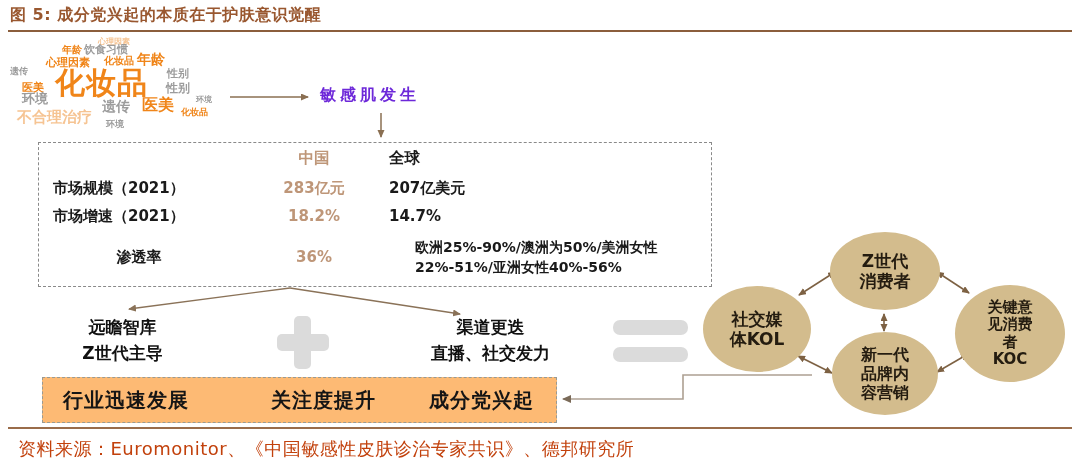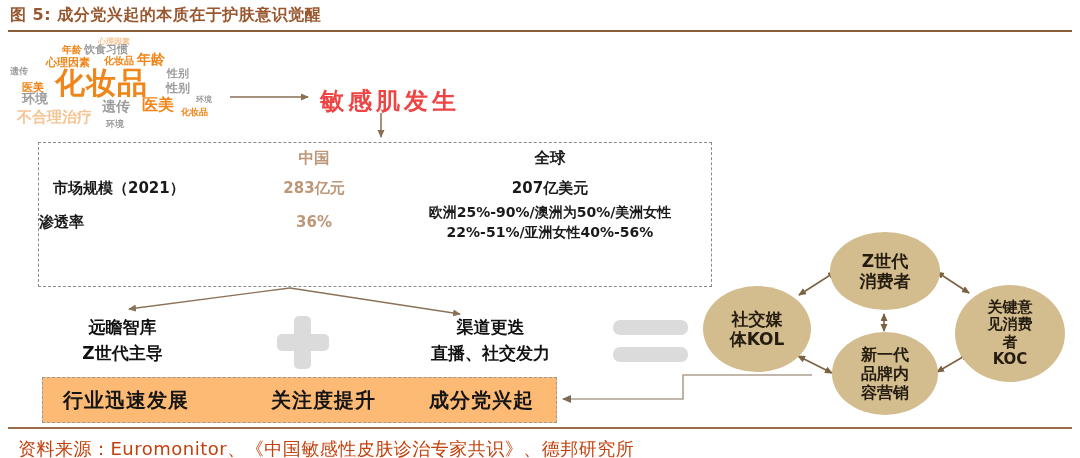--- a/index.html
+++ b/index.html
@@ -13,33 +13,33 @@
   .rule-bottom{position:absolute;left:8px;top:427px;width:1064px;height:2px;background:#9A6C4A;}
 
   
   .wordcloud{position:absolute;left:8px;top:38px;width:222px;height:112px;}
   .wc-word{position:absolute;white-space:nowrap;line-height:1;font-weight:600;}
   .wc-orange{color:#F08519;}
   .wc-gray{color:#9C9C9C;}
   .wc-peach{color:#F6C493;}
   .wc-bold{font-weight:800;letter-spacing:1px;}
 
-  .trigger-label{position:absolute;left:320px;top:85px;font-size:24px;font-weight:700;
-                 letter-spacing:4px;color:#ef4444;}
+  .trigger-label{position:absolute;left:320px;top:85px;font-size:16px;font-weight:700;
+                 letter-spacing:4px;color:#6d28d9;}
 
   
   .mtable{position:absolute;left:38px;top:142px;width:674px;height:145px;
           border:1px dashed #8a8a8a;box-sizing:border-box;display:grid;
           grid-template-rows:31px 28px 28px 54px;}
   .trow{display:grid;grid-template-columns:200px 150px 1fr;align-items:center;}
   .tcell{font-size:15px;}
   .tlabel{padding-left:14px;font-weight:600;color:#1a1a1a;}
-  .row-center .tlabel{padding-left:0;}
+  .row-center .tlabel{padding-left:0;text-align:center;}
   .tchina{text-align:center;color:#BE9678;font-weight:600;}
-  .tglobal{text-align:center;color:#1a1a1a;font-weight:600;}
+  .tglobal{text-align:left;color:#1a1a1a;font-weight:600;}
   .thead .tchina,.thead .tglobal{font-size:15.5px;font-weight:700;}
   .tglobal-multi{font-size:14px;line-height:1.45;padding:0 26px;font-weight:600;}
 
   
   .driver{position:absolute;font-size:17px;font-weight:700;text-align:center;
           white-space:pre-line;line-height:1.5;color:#111;}
   .driver-left{left:40px;top:315px;width:165px;}
   .driver-right{left:398px;top:315px;width:185px;}
 
   
@@ -165,20 +165,25 @@
       <div class="trow thead">
         <div class="tcell tlabel"></div>
         <div class="tcell tchina">中国</div>
         <div class="tcell tglobal">全球</div>
       </div>
       <div class="trow">
         <div class="tcell tlabel">市场规模（2021）</div>
         <div class="tcell tchina">283亿元</div>
         <div class="tcell tglobal">207亿美元</div>
       </div>
+      <div class="trow">
+        <div class="tcell tlabel">市场增速（2021）</div>
+        <div class="tcell tchina">18.2%</div>
+        <div class="tcell tglobal">14.7%</div>
+      </div>
       <div class="trow row-center">
         <div class="tcell tlabel">渗透率</div>
         <div class="tcell tchina">36%</div>
         <div class="tcell tglobal tglobal-multi">欧洲25%-90%/澳洲为50%/美洲女性22%-51%/亚洲女性40%-56%</div>
       </div>
     </div>
 
     <div class="driver driver-left">远瞻智库
 Z世代主导</div>
     <div class="driver driver-right">渠道更迭

